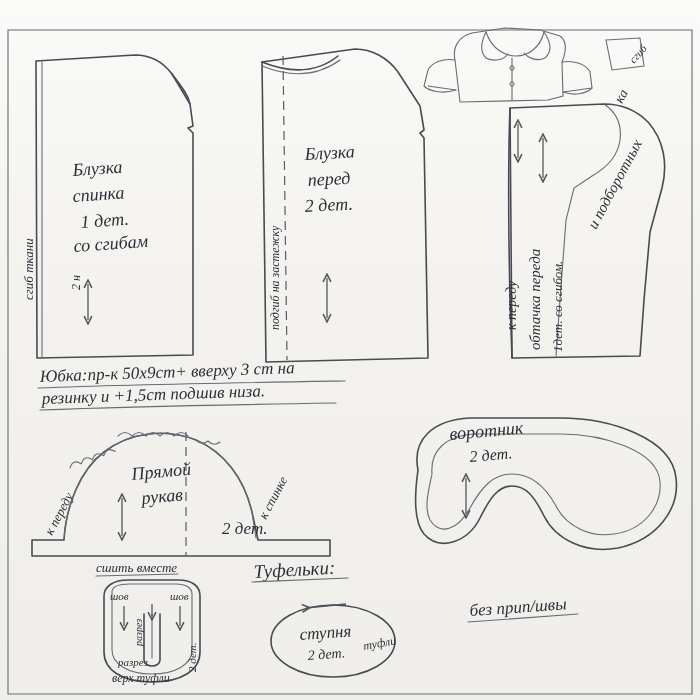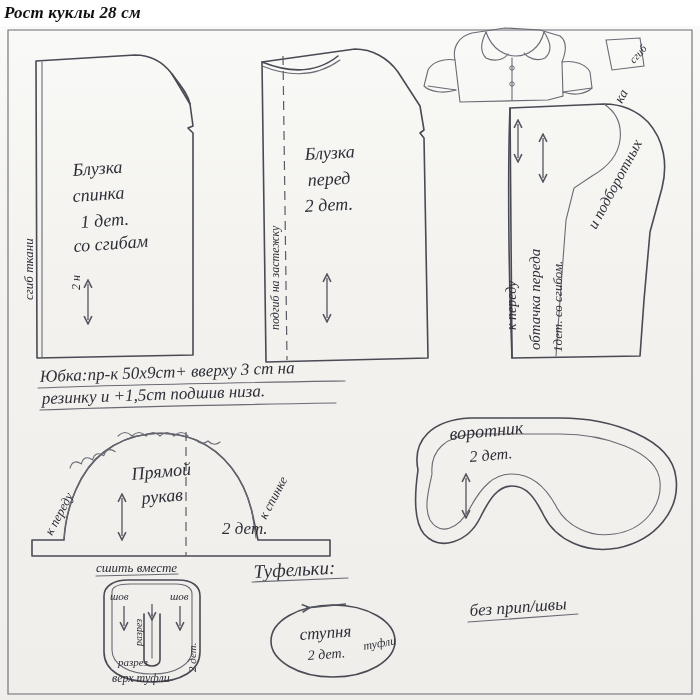--- a/index.html
+++ b/index.html
@@ -207,16 +207,13 @@
       <ellipse class="ln" cx="333" cy="641" rx="62" ry="36"></ellipse>
       <path class="arr" d="M346,604 L306,608" marker-end="url(#ah2)"></path>
       <text class="txt" font-size="17" x="300" y="640" transform="rotate(-4 300 640)">ступня</text>
       <text class="txt" font-size="14" x="308" y="660" transform="rotate(-4 308 660)">2 дет.</text>
       <text class="txt" font-size="12" x="364" y="650" transform="rotate(-10 364 650)">туфли</text>
     </g>
 
     <path class="ln-thin" d="M8,30 L692,30 L692,694 L8,694 Z" stroke="#d8d6d0"></path>
   </svg>
 
-  <div id="title-bar">
-    <span class="title-text">Рост куклы 28 см</span>
-  </div>
 </div>
 
 </body></html>

